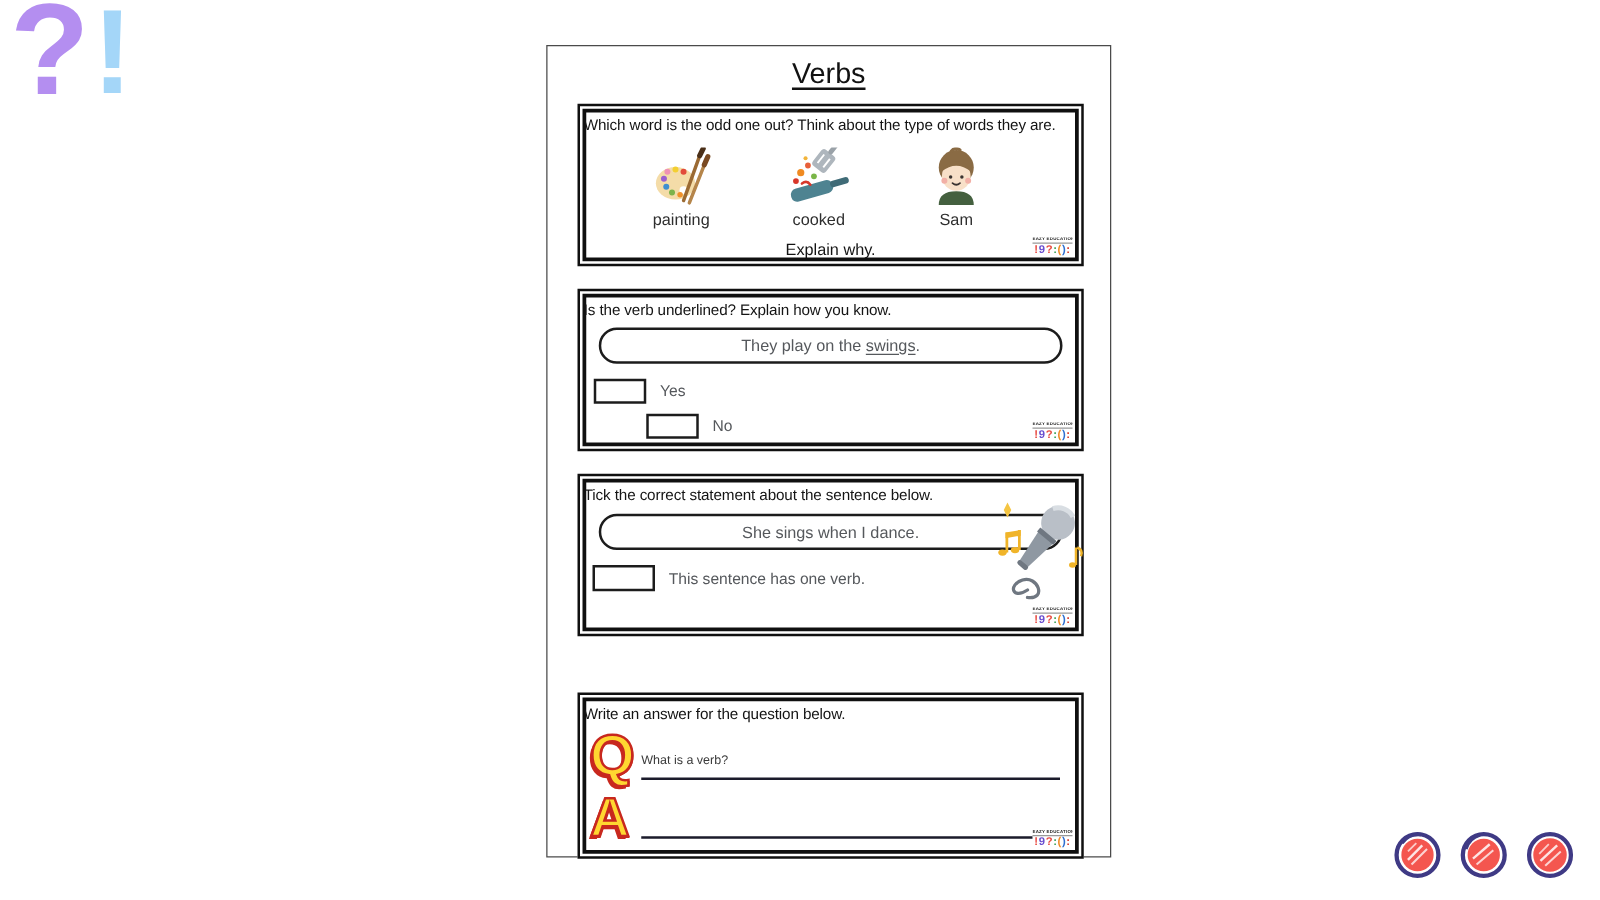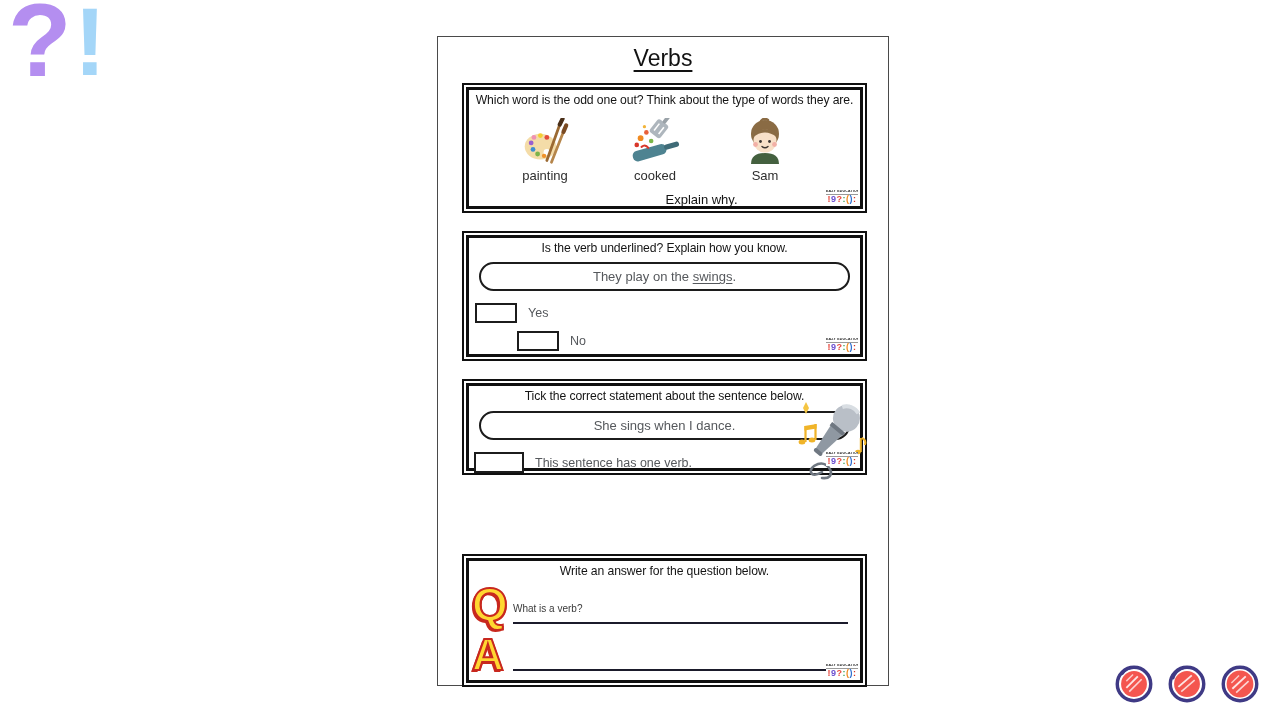--- a/index.html
+++ b/index.html
@@ -20,33 +20,33 @@
            font-size:23px; color:#121212; text-decoration:underline;
            text-underline-offset:4px; font-weight:normal; }
 
   
   .qbox { position:absolute; left:24px; width:405px; border:2px solid #101010;
           padding:2px; background:#fff; }
   .qbox-in { position:relative; width:100%; height:100%; border:3px solid #101010;
              background:#fff; }
   .b1 { top:46px;  height:130px; }
   .b2 { top:194px; height:130px; }
-  .b3 { top:342px; height:96px; }
+  .b3 { top:342px; height:130px; }
   .b4 { top:489px; height:133px;margin-top:28px; }
 
-  .qhead { position:absolute; top:3px; left:-2px; width:calc(100% + 4px); text-align:center;
+  .qhead { position:absolute; top:3px; left:-2px; width:calc(100% + 4px); 
            font-size:12.2px; letter-spacing:-0.1px; color:#141414; white-space:nowrap; }
 
   
   .figure { position:absolute; width:96px; text-align:center; }
   .figure .fig-art { height:48px; display:flex; align-items:flex-end; justify-content:center; }
   .figure .fig-label { margin-top:2px; font-size:13px; color:#2e2e2e; }
   .fig-1 { left:28px; top:28px; } .fig-2 { left:138px; top:28px; } .fig-3 { left:248px; top:28px; }
   .explain { position:absolute; top:102px; left:0; width:100%; text-align:center;
-             font-size:13px; color:#141414;margin-left:37px; }
+             font-size:13px; color:#141414; }
 
   
   .pill { position:absolute; left:10px; right:10px; height:29px; border:2px solid #1c1c1c;
           border-radius:15px; display:flex; align-items:center; justify-content:center;
           font-size:13px; color:#55585c; background:#fff; }
   .pill .u { text-decoration:underline; text-underline-offset:2px; }
   .p2 { top:24px; } .p3 { top:25px; }
 
   
   .opt-row { position:absolute; display:flex; align-items:center; }

